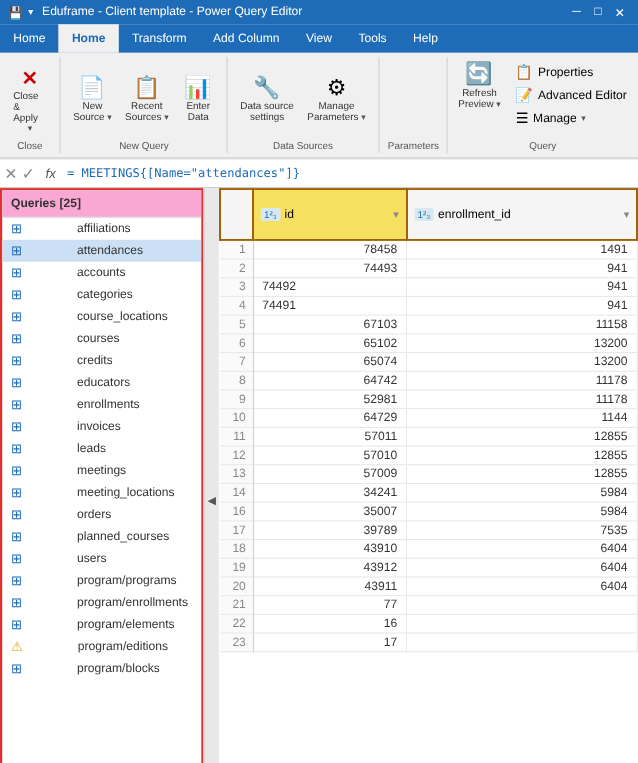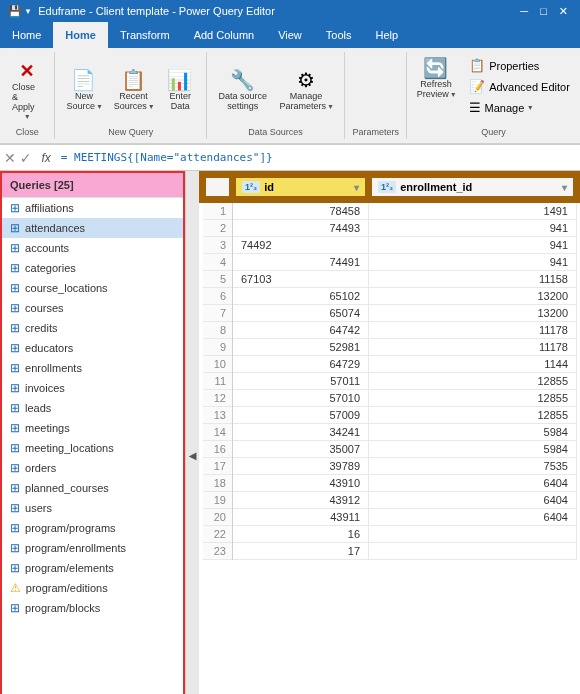--- a/index.html
+++ b/index.html
@@ -158,21 +158,21 @@
       align-items: center;
       padding: 3px 8px;
       cursor: pointer;
       gap: 5px;
       font-size: 11px;
       color: #333;
       white-space: nowrap;
     }
     .query-item.active { background: #cce0f5; }
     .query-item .q-icon { font-size: 12px; flex-shrink: 0; }
-    .query-item .q-label { overflow: hidden; text-overflow: ellipsis; }
+    .query-item .q-label { overflow: hidden; text-overflow: ellipsis; margin-left: 45px; }
 
     .sidebar-collapse {
       width: 14px;
       background: #e8e8e8;
       display: flex;
       align-items: center;
       justify-content: center;
       cursor: pointer;
       border-left: 1px solid #ccc;
       font-size: 10px;
@@ -194,23 +194,23 @@
     }
 
     table {
       border-collapse: collapse;
       font-size: 11px;
       min-width: 100%;
     }
 
     thead tr th {
       background: #f5f5f5;
-      border: 7px solid #a16207;
-      padding: 3px 6px;
-      font-weight: 700;
+      border: 2px solid #a16207;
+      padding: 16px 6px;
+      font-weight: 400;
       text-align: left;
       white-space: nowrap;
       position: sticky;
       top: 0;
       z-index: 2;
     }
 
     thead tr th.col-id {
       background: #f5e060;
       min-width: 80px;
@@ -500,26 +500,26 @@
               <td style="text-align: right;">74493</td>
               <td style="text-align: right;">941</td>
             </tr>
             <tr>
               <td class="row-num">3</td>
               <td style="text-align: left;">74492</td>
               <td style="text-align: right;">941</td>
             </tr>
             <tr>
               <td class="row-num">4</td>
-              <td style="text-align: right;">74491</td>
+              <td style="text-align: left;">74491</td>
               <td style="text-align: right;">941</td>
             </tr>
             <tr>
               <td class="row-num">5</td>
-              <td style="text-align: left;">67103</td>
+              <td style="text-align: right;">67103</td>
               <td style="text-align: right;">11158</td>
             </tr>
             <tr>
               <td class="row-num">6</td>
               <td style="text-align: right;">65102</td>
               <td style="text-align: right;">13200</td>
             </tr>
             <tr>
               <td class="row-num">7</td>
               <td style="text-align: right;">65074</td>
@@ -577,20 +577,25 @@
             </tr>
             <tr>
               <td class="row-num">19</td>
               <td style="text-align: right;">43912</td>
               <td style="text-align: right;">6404</td>
             </tr>
             <tr>
               <td class="row-num">20</td>
               <td style="text-align: right;">43911</td>
               <td style="text-align: right;">6404</td>
+            </tr>
+            <tr>
+              <td class="row-num">21</td>
+              <td style="text-align: right;">77</td>
+              <td style="text-align: right;"></td>
             </tr>
             <tr>
               <td class="row-num">22</td>
               <td style="text-align: right;">16</td>
               <td style="text-align: right;"></td>
             </tr>
             <tr>
               <td class="row-num">23</td>
               <td style="text-align: right;">17</td>
               <td style="text-align: right;"></td>

